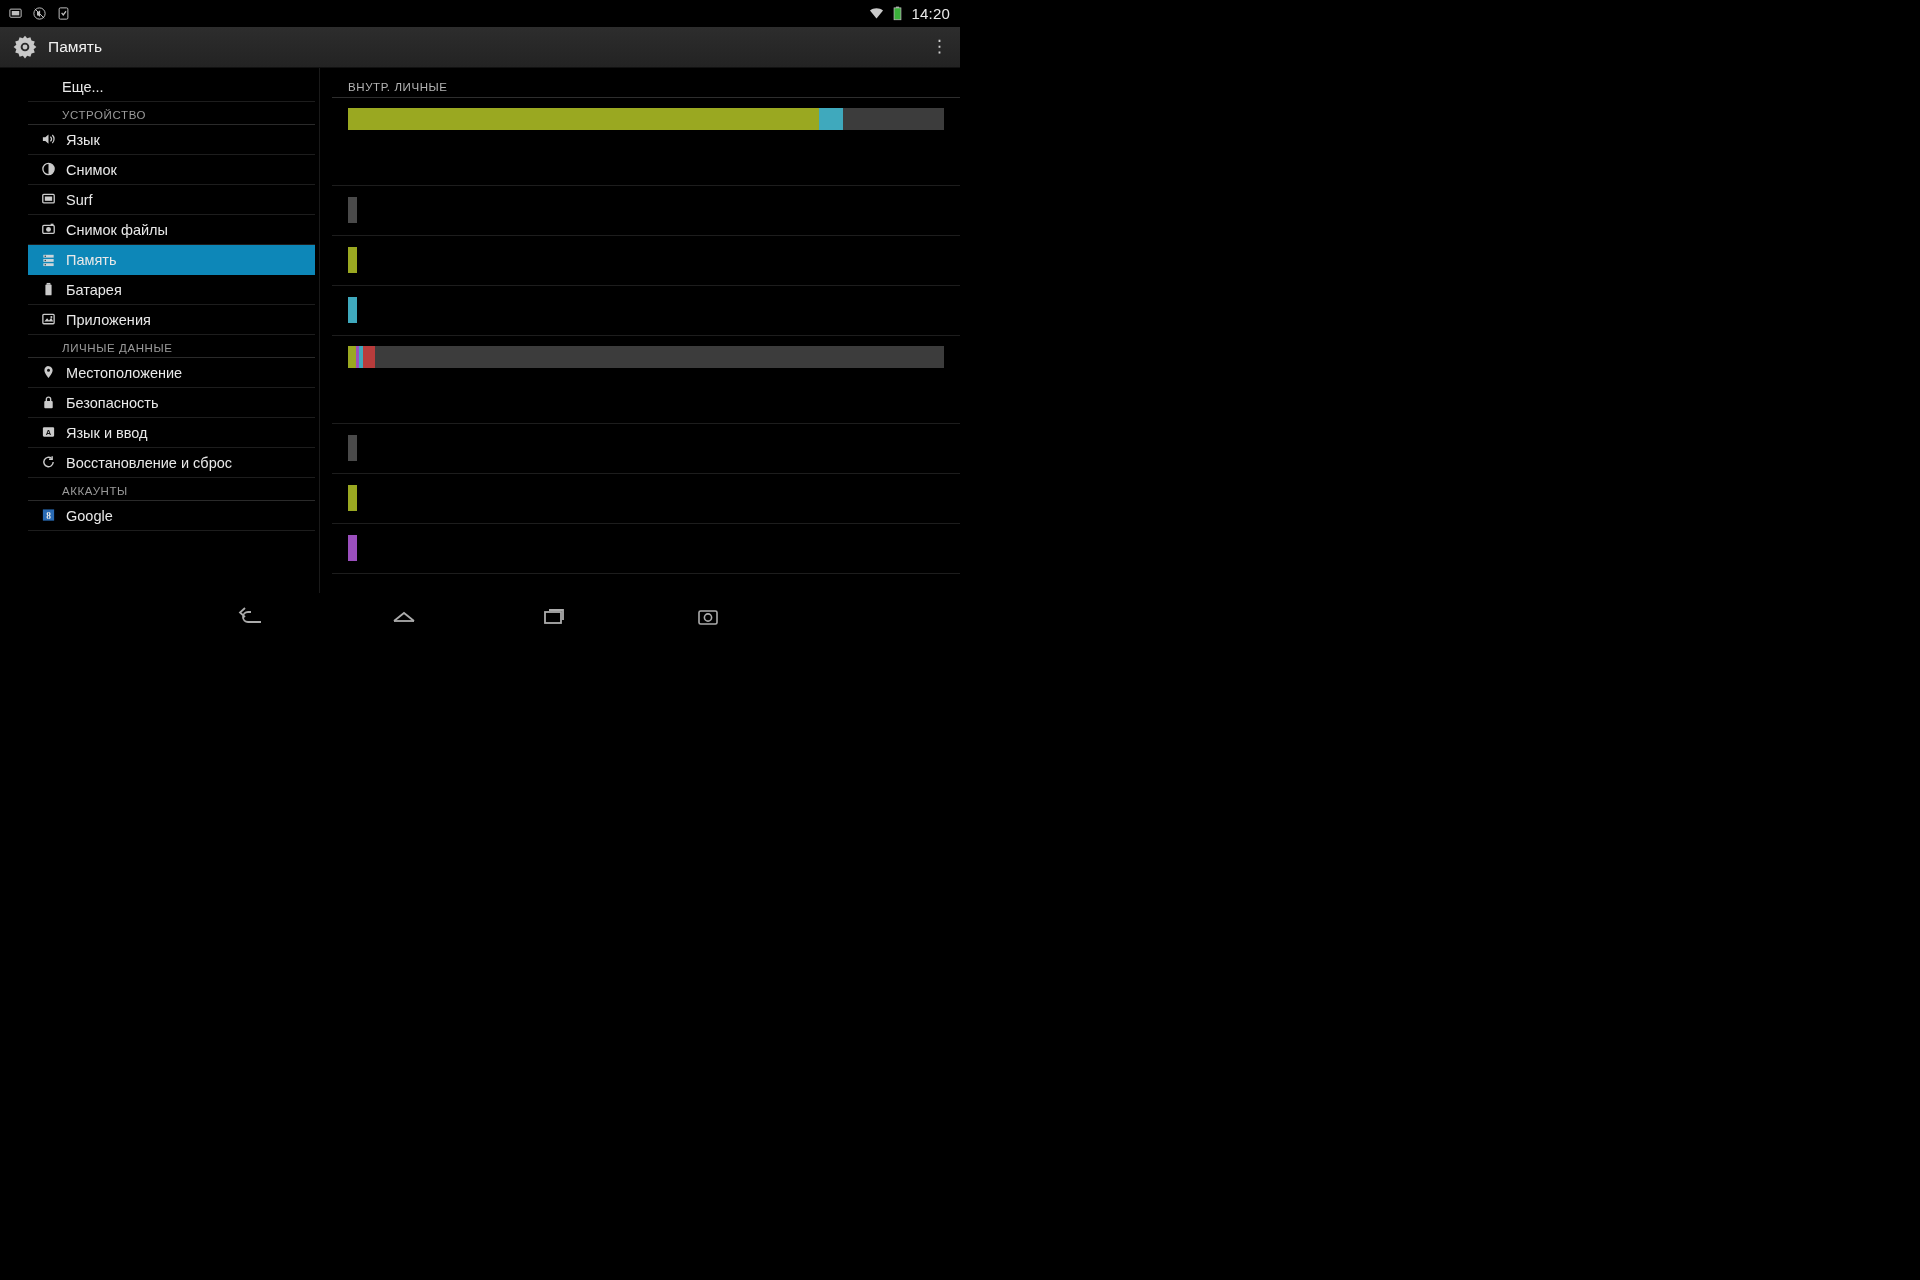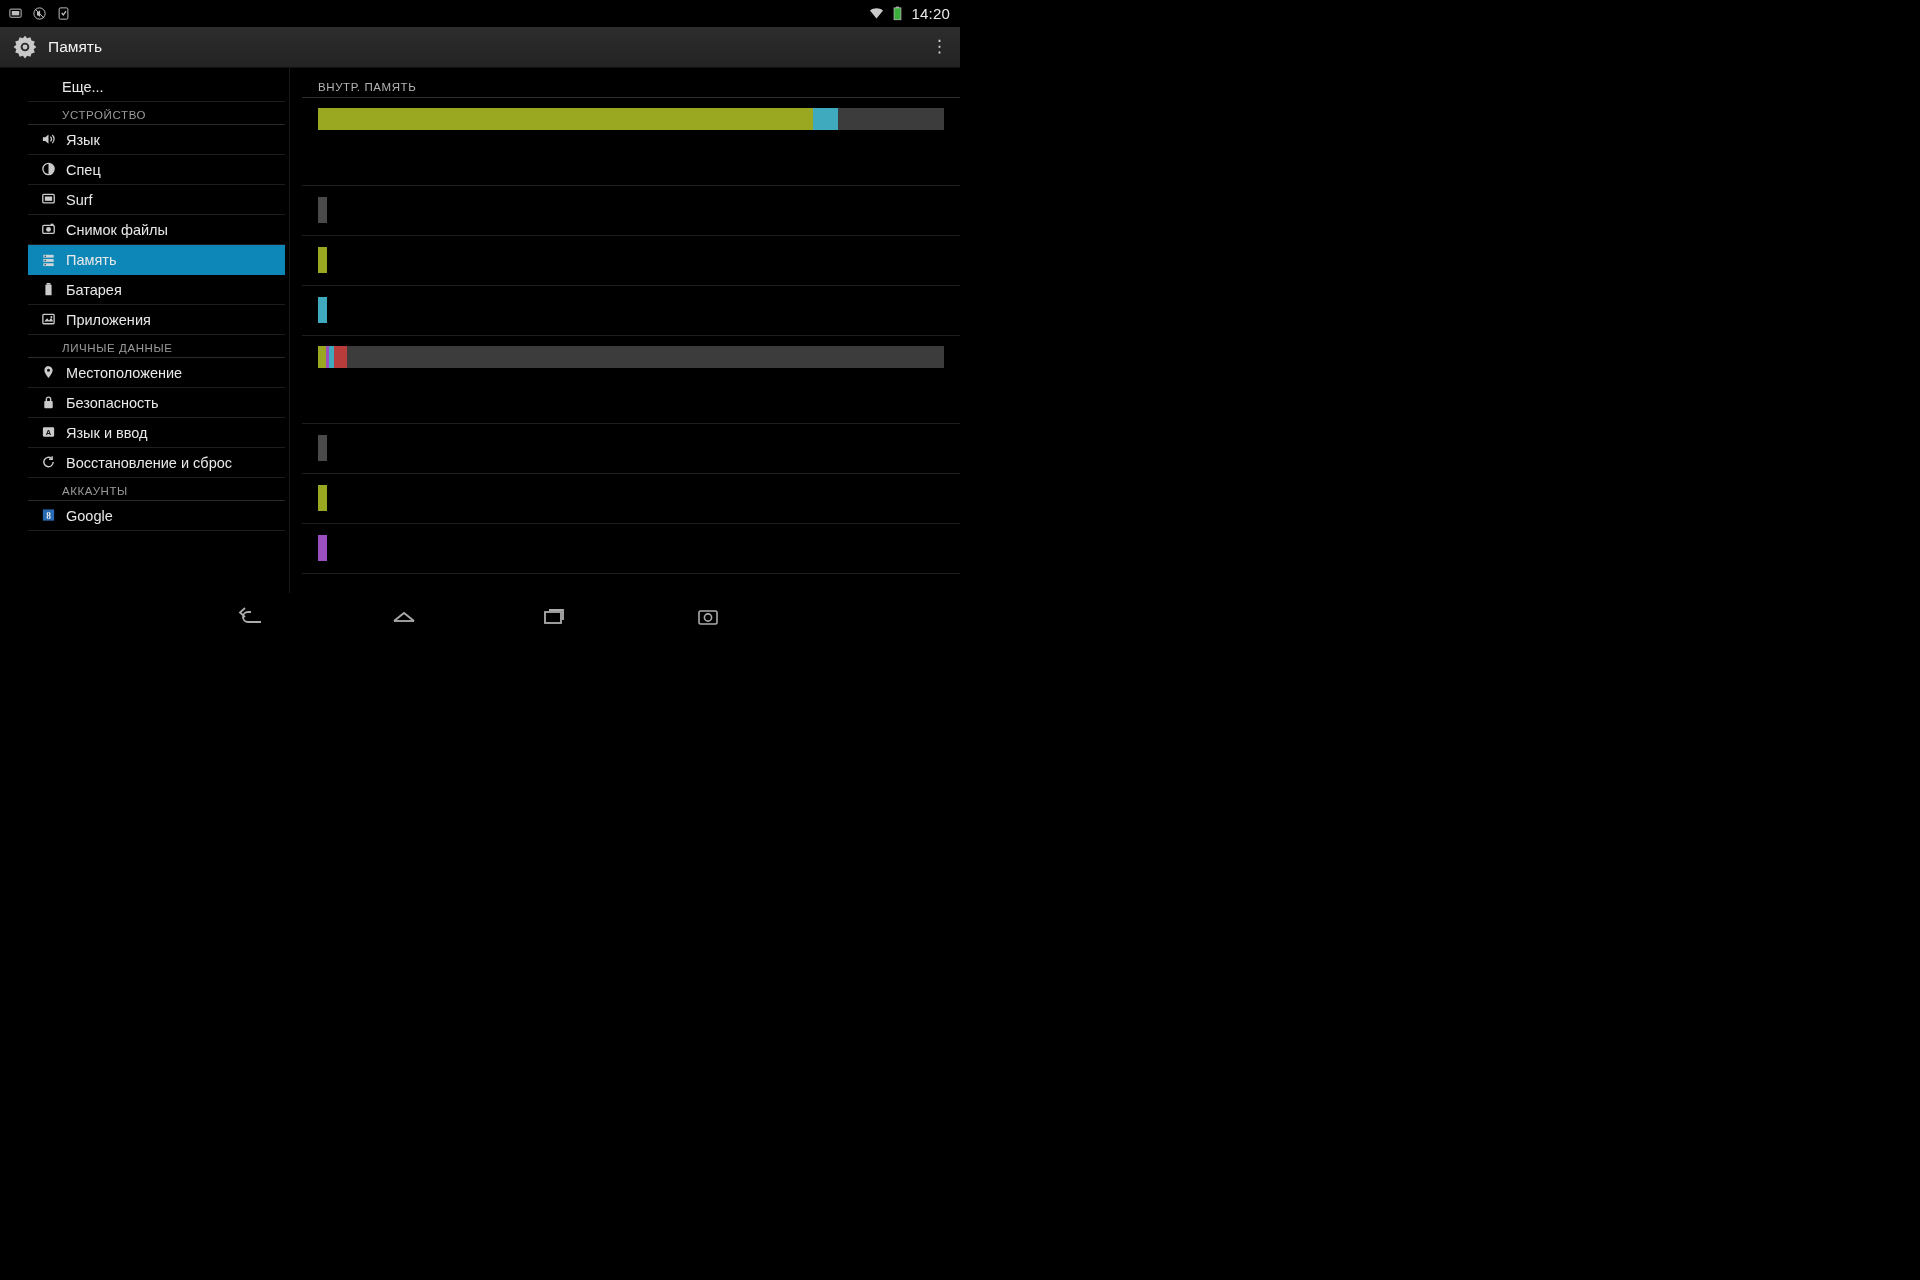--- a/index.html
+++ b/index.html
@@ -61,21 +61,21 @@
 
   
   .setwrap { position:absolute; inset:0; background:#000; }
   .actionbar { position:absolute; left:0; top:27px; width:100%; height:41px;
      background:linear-gradient(#2d2d2d,#232323); border-bottom:1px solid #111;
      display:flex; align-items:center; padding-left:12px; }
   .actionbar .ttl { color:#f1f1f1; font-size:15.5px; margin-left:10px; }
   .overflow { margin-left:auto; margin-right:12px; color:#cfcfcf; font-size:17px;
               letter-spacing:0; line-height:6px; text-align:center; }
   .panes { position:absolute; left:0; top:68px; right:0; bottom:47px; display:flex; }
-  .sidebar { width:290px; flex:none; padding-top:4px; overflow:hidden;
+  .sidebar { width:320px; flex:none; padding-top:4px; overflow:hidden;
              border-right:1px solid #1a1a1a; }
   .content { flex:1; overflow:hidden; padding-top:4px; }
   .srow { height:30px; display:flex; align-items:center; padding:0 10px 0 34px;
           border-bottom:1px solid #1d1d1d; margin:0 4px 0 28px; }
   .srow .si { width:15px; height:15px; margin-left:-21px; margin-right:10px;
               flex:none; opacity:.92; }
   .srow .st { color:#e9e9e9; font-size:14.5px; white-space:nowrap; }
   .srow.sel { background:#0d87b8; border-bottom-color:#0d87b8; margin-left:28px;
               margin-right:4px; }
   .shdr { color:#9b9b9b; font-size:11.5px; letter-spacing:.6px; padding:7px 0 3px 34px;
@@ -783,21 +783,21 @@
               <path d="M1.5 5.5h2.6L7.5 2.6v9.8L4.1 9.5H1.5z" fill="#ddd"></path>
               <path d="M9.6 5a3.6 3.6 0 010 5M11.6 3.2a6 6 0 010 8.6" stroke="#ddd" stroke-width="1.3" fill="none"></path>
             </svg>
             <span class="st">Язык</span>
           </div>
           <div class="srow">
             <svg class="si" viewBox="0 0 15 16">
               <circle cx="7.5" cy="7.5" r="6" fill="none" stroke="#ddd" stroke-width="1.4"></circle>
               <path d="M7.5 1.5a6 6 0 010 12z" fill="#ddd"></path>
             </svg>
-            <span class="st">Спец</span>
+            <span class="st">Снимок</span>
           </div>
           <div class="srow">
             <svg class="si" viewBox="0 0 15 16">
               <rect x="1.4" y="2.6" width="12.2" height="9" rx="1" fill="none" stroke="#ddd" stroke-width="1.4"></rect>
               <rect x="3.6" y="4.8" width="7.8" height="4.6" fill="#ddd"></rect>
             </svg>
             <span class="st">Surf</span>
           </div>
           <div class="srow">
             <svg class="si" viewBox="0 0 15 16">
@@ -865,21 +865,21 @@
           <div class="shdr">АККАУНТЫ</div>
           <div class="srow">
             <svg class="si" viewBox="0 0 15 16">
               <rect x="1.5" y="1.5" width="12" height="12" fill="#2d74c4"></rect>
               <text x="7.5" y="11.6" font-size="10" font-weight="bold" fill="#fff" text-anchor="middle" font-family="Liberation Serif">8</text>
             </svg>
             <span class="st">Google</span>
           </div>
         </div>
       <div class="content" id="memory-content">
-          <div class="sect">ВНУТР. ПАМЯТЬ</div>
+          <div class="sect">ВНУТР. ЛИЧНЫЕ</div>
           <div class="bar">
             <i style="width: 79%; background: rgb(154, 168, 33);"></i>
             <i style="width: 4%; background: rgb(63, 169, 189);"></i>
             <i style="width: 17%; background: rgb(60, 60, 60);"></i>
           </div>
           <div class="mrow">
             <span class="swatch" style="background: transparent;"></span>
             <div>
               <div class="ct">Всего места</div>
               <div class="cs">0,98 ГБ</div>

